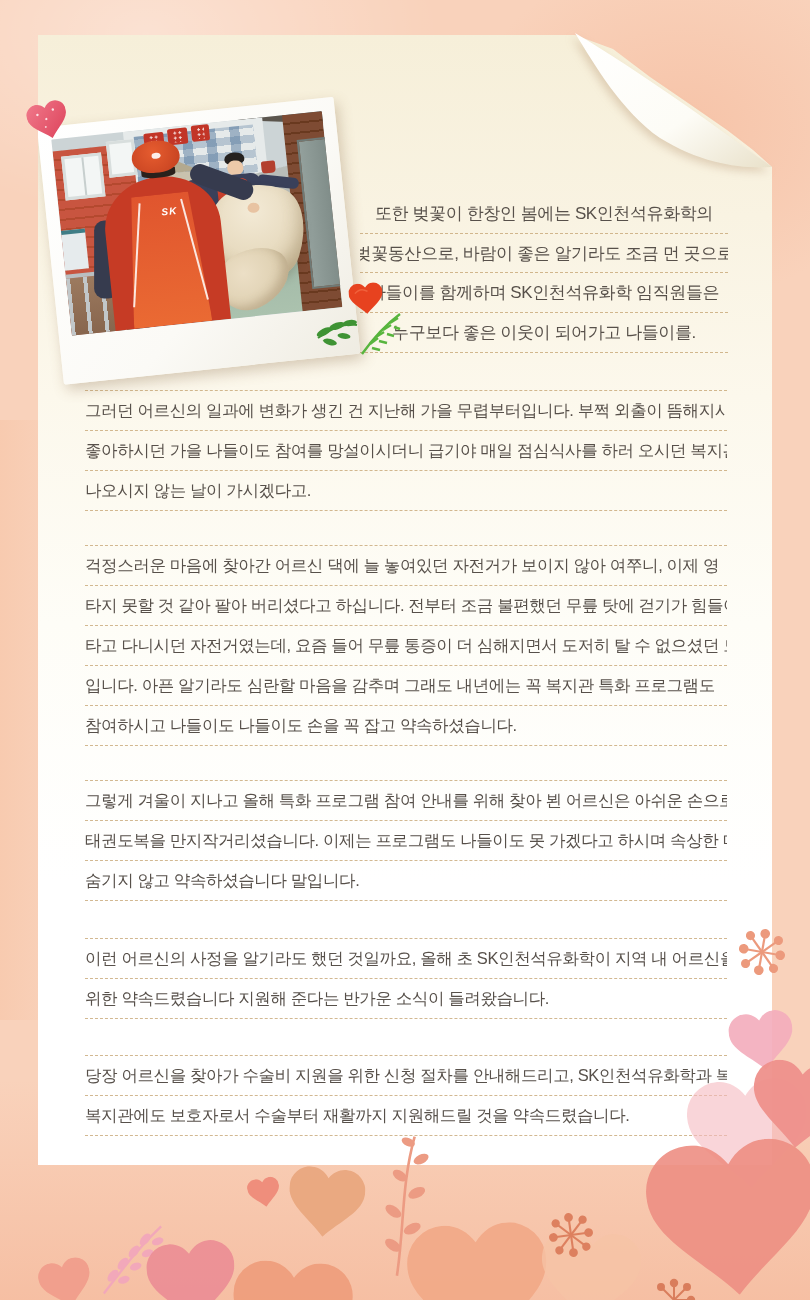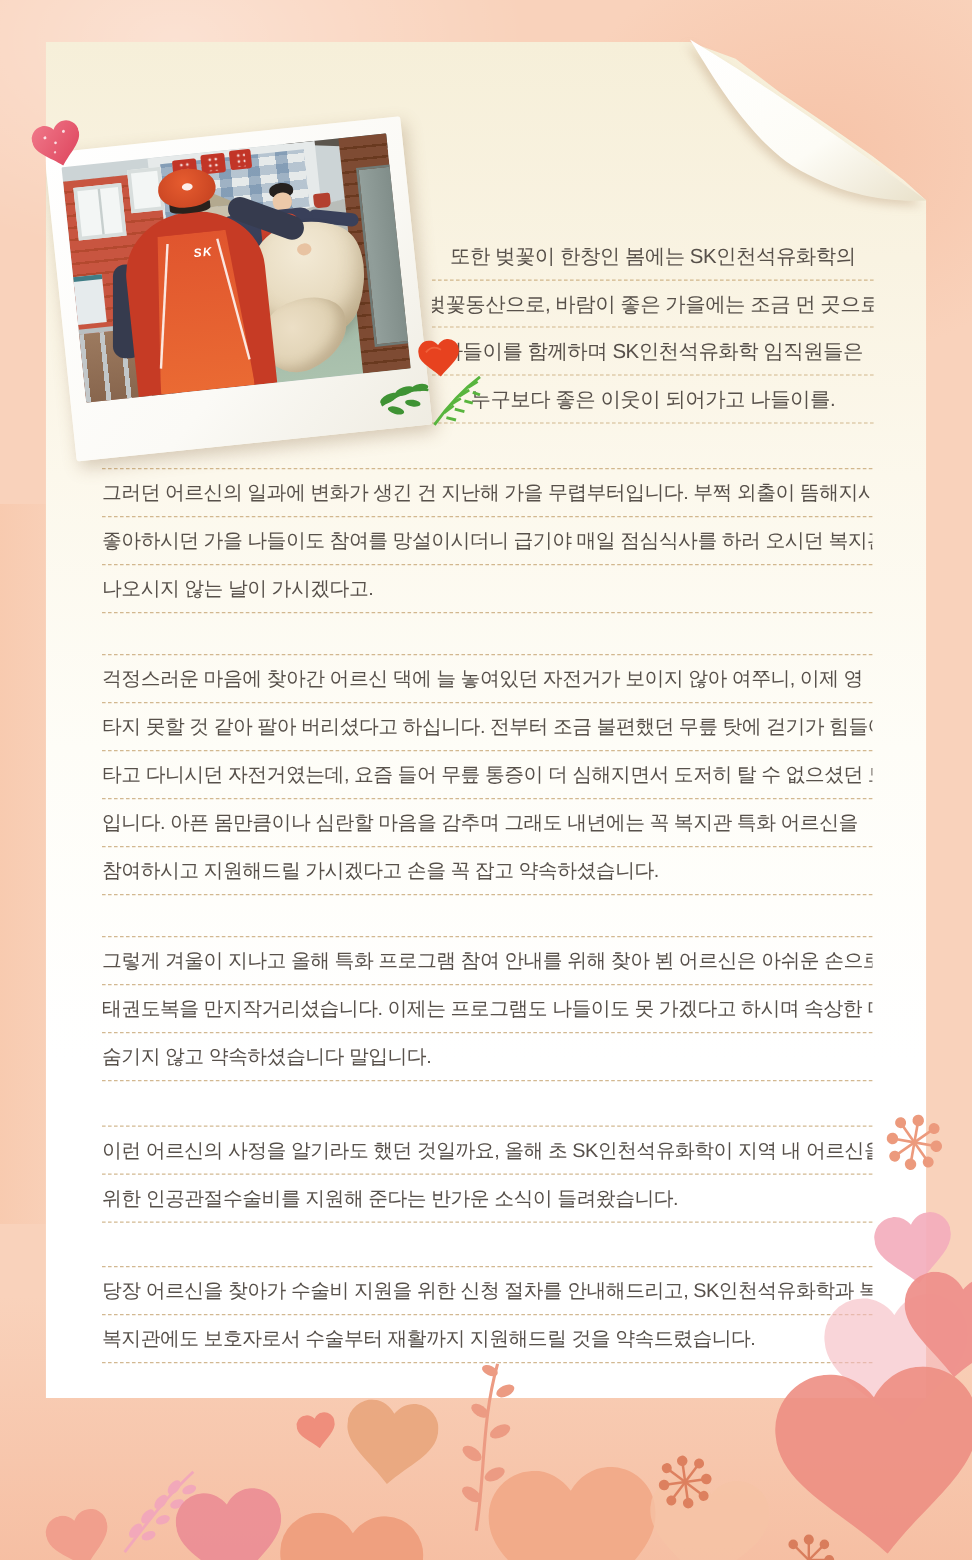--- a/index.html
+++ b/index.html
@@ -170,45 +170,45 @@
           <div class="pa-pipeR"></div>
           <span class="pa-sk">SK</span>
         </div>
         <div class="ph pa-hairline"></div>
         <div class="ph pa-cap"></div>
       </div>
     </div>
 
     <div class="intro">
       <div class="row">또한 벚꽃이 한창인 봄에는 SK인천석유화학의</div>
-      <div class="row">벚꽃동산으로, 바람이 좋은 가을에는 조금 먼 곳으로</div>
+      <div class="row">벚꽃동산으로, 바람이 좋은 알기라도 조금 먼 곳으로</div>
       <div class="row">나들이를 함께하며 SK인천석유화학 임직원들은</div>
       <div class="row">누구보다 좋은 이웃이 되어가고 나들이를.</div>
     </div>
 
     <div class="block b0">
       <div class="row">그러던 어르신의 일과에 변화가 생긴 건 지난해 가을 무렵부터입니다. 부쩍 외출이 뜸해지시고,</div>
       <div class="row">좋아하시던 가을 나들이도 참여를 망설이시더니 급기야 매일 점심식사를 하러 오시던 복지관에도</div>
       <div class="row">나오시지 않는 날이 가시겠다고.</div>
     </div>
     <div class="block b1">
       <div class="row">걱정스러운 마음에 찾아간 어르신 댁에 늘 놓여있던 자전거가 보이지 않아 여쭈니, 이제 영</div>
       <div class="row">타지 못할 것 같아 팔아 버리셨다고 하십니다. 전부터 조금 불편했던 무릎 탓에 걷기가 힘들어</div>
       <div class="row">타고 다니시던 자전거였는데, 요즘 들어 무릎 통증이 더 심해지면서 도저히 탈 수 없으셨던 모양</div>
-      <div class="row">입니다. 아픈 몸만큼이나 심란할 마음을 감추며 그래도 내년에는 꼭 복지관 특화 어르신을</div>
-      <div class="row">참여하시고 지원해드릴 가시겠다고 손을 꼭 잡고 약속하셨습니다.</div>
+      <div class="row">입니다. 아픈 알기라도 심란할 마음을 감추며 그래도 내년에는 꼭 복지관 특화 프로그램도</div>
+      <div class="row">참여하시고 나들이도 나들이도 손을 꼭 잡고 약속하셨습니다.</div>
     </div>
     <div class="block b2">
       <div class="row">그렇게 겨울이 지나고 올해 특화 프로그램 참여 안내를 위해 찾아 뵌 어르신은 아쉬운 손으로 지난</div>
       <div class="row">태권도복을 만지작거리셨습니다. 이제는 프로그램도 나들이도 못 가겠다고 하시며 속상한 마음을</div>
       <div class="row">숨기지 않고 약속하셨습니다 말입니다.</div>
     </div>
     <div class="block b3">
       <div class="row">이런 어르신의 사정을 알기라도 했던 것일까요, 올해 초 SK인천석유화학이 지역 내 어르신을</div>
-      <div class="row">위한 인공관절수술비를 지원해 준다는 반가운 소식이 들려왔습니다.</div>
+      <div class="row">위한 약속드렸습니다 지원해 준다는 반가운 소식이 들려왔습니다.</div>
     </div>
     <div class="block b4">
       <div class="row">당장 어르신을 찾아가 수술비 지원을 위한 신청 절차를 안내해드리고, SK인천석유화학과 복지관이</div>
       <div class="row">복지관에도 보호자로서 수술부터 재활까지 지원해드릴 것을 약속드렸습니다.</div>
     </div>
   </div>
 
   <svg class="curl" viewBox="0 0 220 142">
     <defs>
       <linearGradient id="curlg" x1="0" y1="0" x2="1" y2="1">

